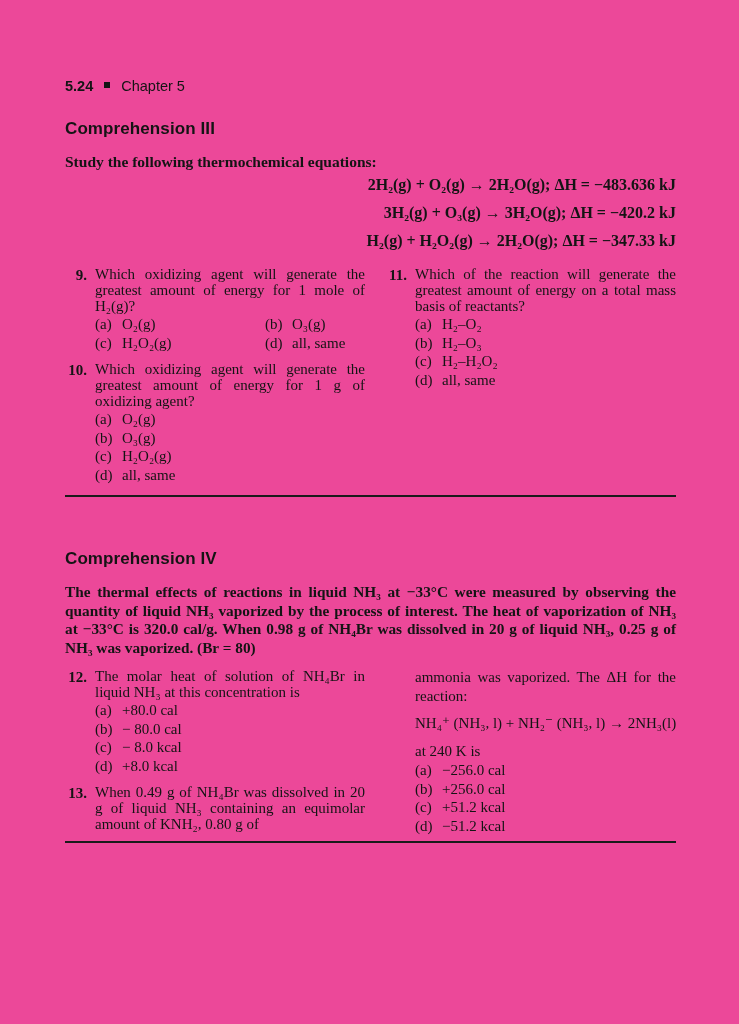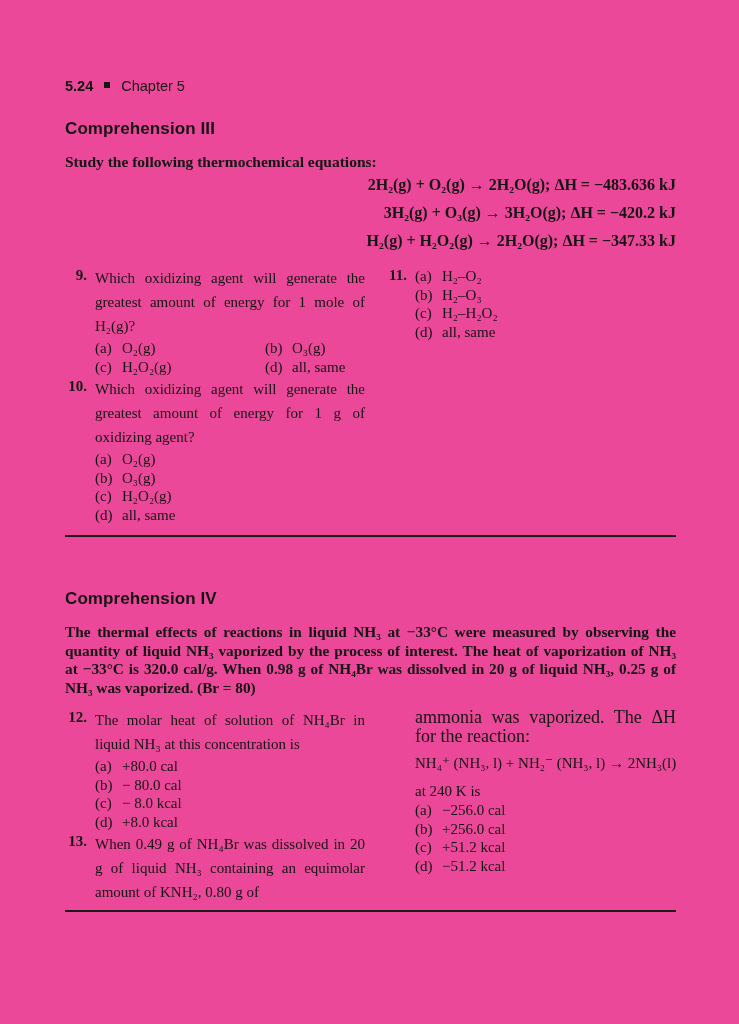--- a/index.html
+++ b/index.html
@@ -42,28 +42,28 @@
   .equations .eq {
     font-weight: bold; font-size: 16px; line-height: 28px;
     white-space: nowrap;
   }
 
   
   .two-col { display: flex; gap: 20px; margin-top: 11px; }
   .col { width: 300px; }
   .col.right { width: 291px; }
 
-  .question { display: flex; margin-top: 1px; }
+  .question { display: flex; margin-top: 9px; }
   .question:first-child { margin-top: 0; }
   .q-num {
     flex: none; width: 22px; text-align: right;
     font-weight: bold; font-size: 15px; line-height: 18.5px;
   }
   .q-body { flex: 1; margin-left: 8px; }
-  .q-stem { font-size: 15px; line-height: 24px; text-align: justify; }
+  .q-stem { font-size: 15px; line-height: 16px; text-align: justify; }
 
   .opts { margin-top: 1px; }
   .opt { display: flex; font-size: 15px; line-height: 18.5px; }
   .opt-label { flex: none; width: 27px; }
   .opts-grid2 {
     display: grid; grid-template-columns: 170px 1fr; margin-top: 1px;
   }
   .opts-grid2 .opt { display: flex; }
 
   .rule {
@@ -72,21 +72,21 @@
   }
   .rule.bottom { margin-top: 6px; }
 
   .section-iv .section-title { margin-top: 52px; }
   .body-paragraph {
     margin-top: 14px;
     font-weight: bold; font-size: 15.3px; line-height: 18.6px;
     text-align: justify;
   }
 
-  .cont-text { font-size: 18px; line-height: 18.5px; text-align: justify; }
+  .cont-text { font-size: 15px; line-height: 18.5px; text-align: justify; }
   .reaction-eq {
     font-size: 15px; line-height: 18.5px; margin-top: 9px;
     white-space: nowrap;
   }
   .condition { font-size: 15px; line-height: 18.5px; margin-top: 9px; }
   .cont-body { margin-left: 30px; }
 </style>
 </head>
 <body>
 
@@ -160,20 +160,21 @@
             </div>
           </div>
         </div>
 
       </div>
       <div class="col right">
 
         <div class="question">
           <div class="q-num">11.</div>
           <div class="q-body">
+            <p class="q-stem">Which of the reaction will generate the greatest amount of energy on a total mass basis of reactants?</p>
             <div class="opts">
               <div class="opt">
                 <span class="opt-label">(a)</span>
                 <span class="opt-text">H₂–O₂</span>
               </div>
               <div class="opt">
                 <span class="opt-label">(b)</span>
                 <span class="opt-text">H₂–O₃</span>
               </div>
               <div class="opt">

